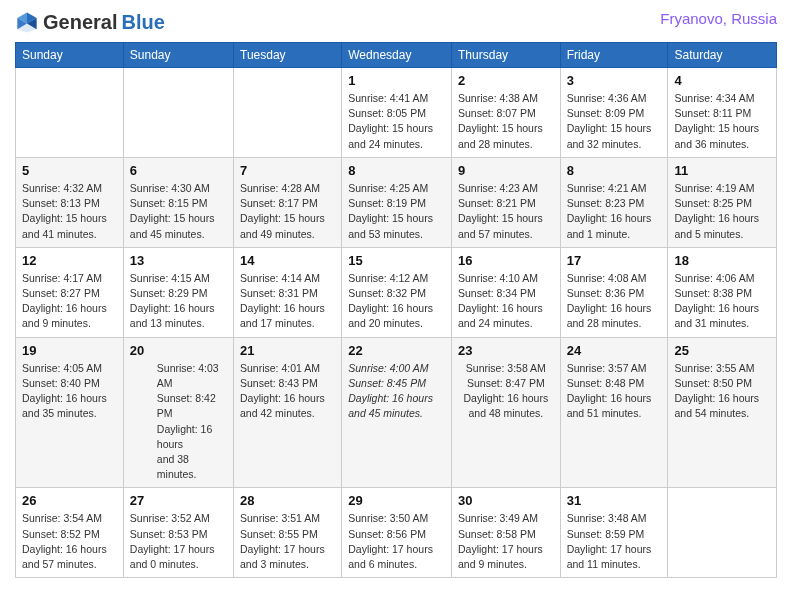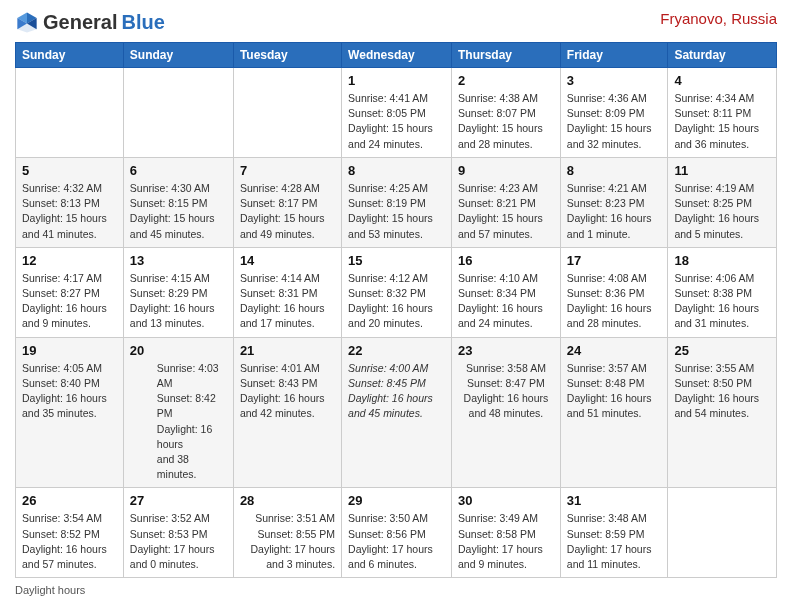--- a/index.html
+++ b/index.html
@@ -34,34 +34,34 @@
     .title-block {
       text-align: right;
     }
     .title-month {
       font-size: 32px;
       font-weight: bold;
       color: #222;
     }
     .title-location {
       font-size: 15px;
-      color: #b91c1c;
+      color: #8b5cf6;
     }
     .calendar-table {
       width: 100%;
       border-collapse: collapse;
       font-size: 11px;
     }
     .calendar-table thead th {
       background: #2a6ebb;
       color: #fff;
       text-align: left;
       padding: 5px 6px;
       font-size: 12px;
-      font-weight: bold;
+      font-weight: normal;
       border: 1px solid #1a5aaa;
     }
     .calendar-table tbody td {
       border: 1px solid #ccc;
       vertical-align: top;
       padding: 5px 6px;
       width: 113px;
       min-height: 80px;
       background: #fff;
     }
@@ -318,21 +318,21 @@
           </td>
           <td>
             <div class="cell-day">27</div>
             <div class="cell-detail" style="white-space: pre-line;">Sunrise: 3:52 AM
 Sunset: 8:53 PM
 Daylight: 17 hours
 and 0 minutes.</div>
           </td>
           <td>
             <div class="cell-day">28</div>
-            <div class="cell-detail" style="white-space: pre-line; text-align: right;">Sunrise: 3:51 AM
+            <div class="cell-detail" style="white-space: pre-line;">Sunrise: 3:51 AM
 Sunset: 8:55 PM
 Daylight: 17 hours
 and 3 minutes.</div>
           </td>
           <td>
             <div class="cell-day">29</div>
             <div class="cell-detail" style="white-space: pre-line;">Sunrise: 3:50 AM
 Sunset: 8:56 PM
 Daylight: 17 hours
 and 6 minutes.</div>
@@ -349,16 +349,13 @@
             <div class="cell-detail" style="white-space: pre-line;">Sunrise: 3:48 AM
 Sunset: 8:59 PM
 Daylight: 17 hours
 and 11 minutes.</div>
           </td>
           <td class="cell-empty"></td>
         </tr>
       </tbody>
   </table>
 
-  <div class="footer">
-    <span>Daylight hours</span>
-  </div>
 </div>
 
 </body></html>

